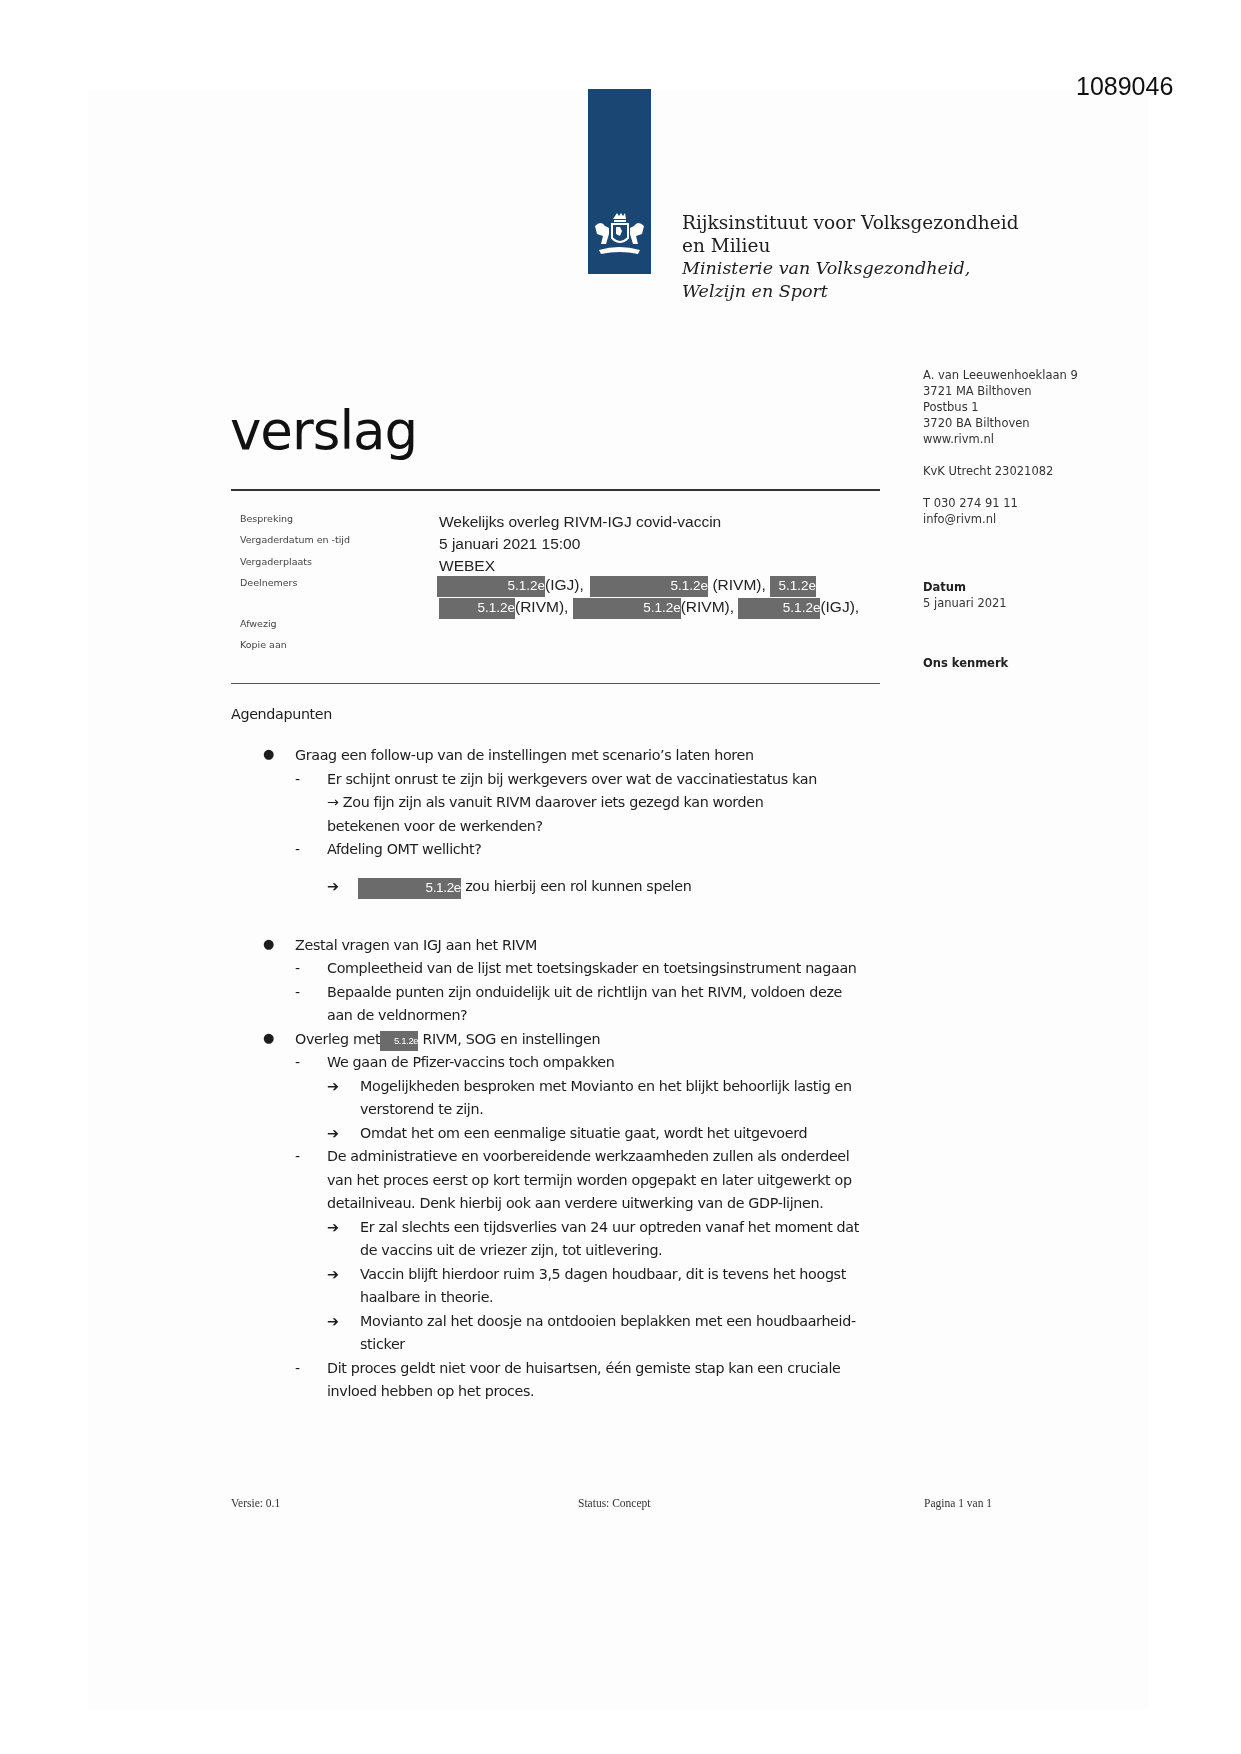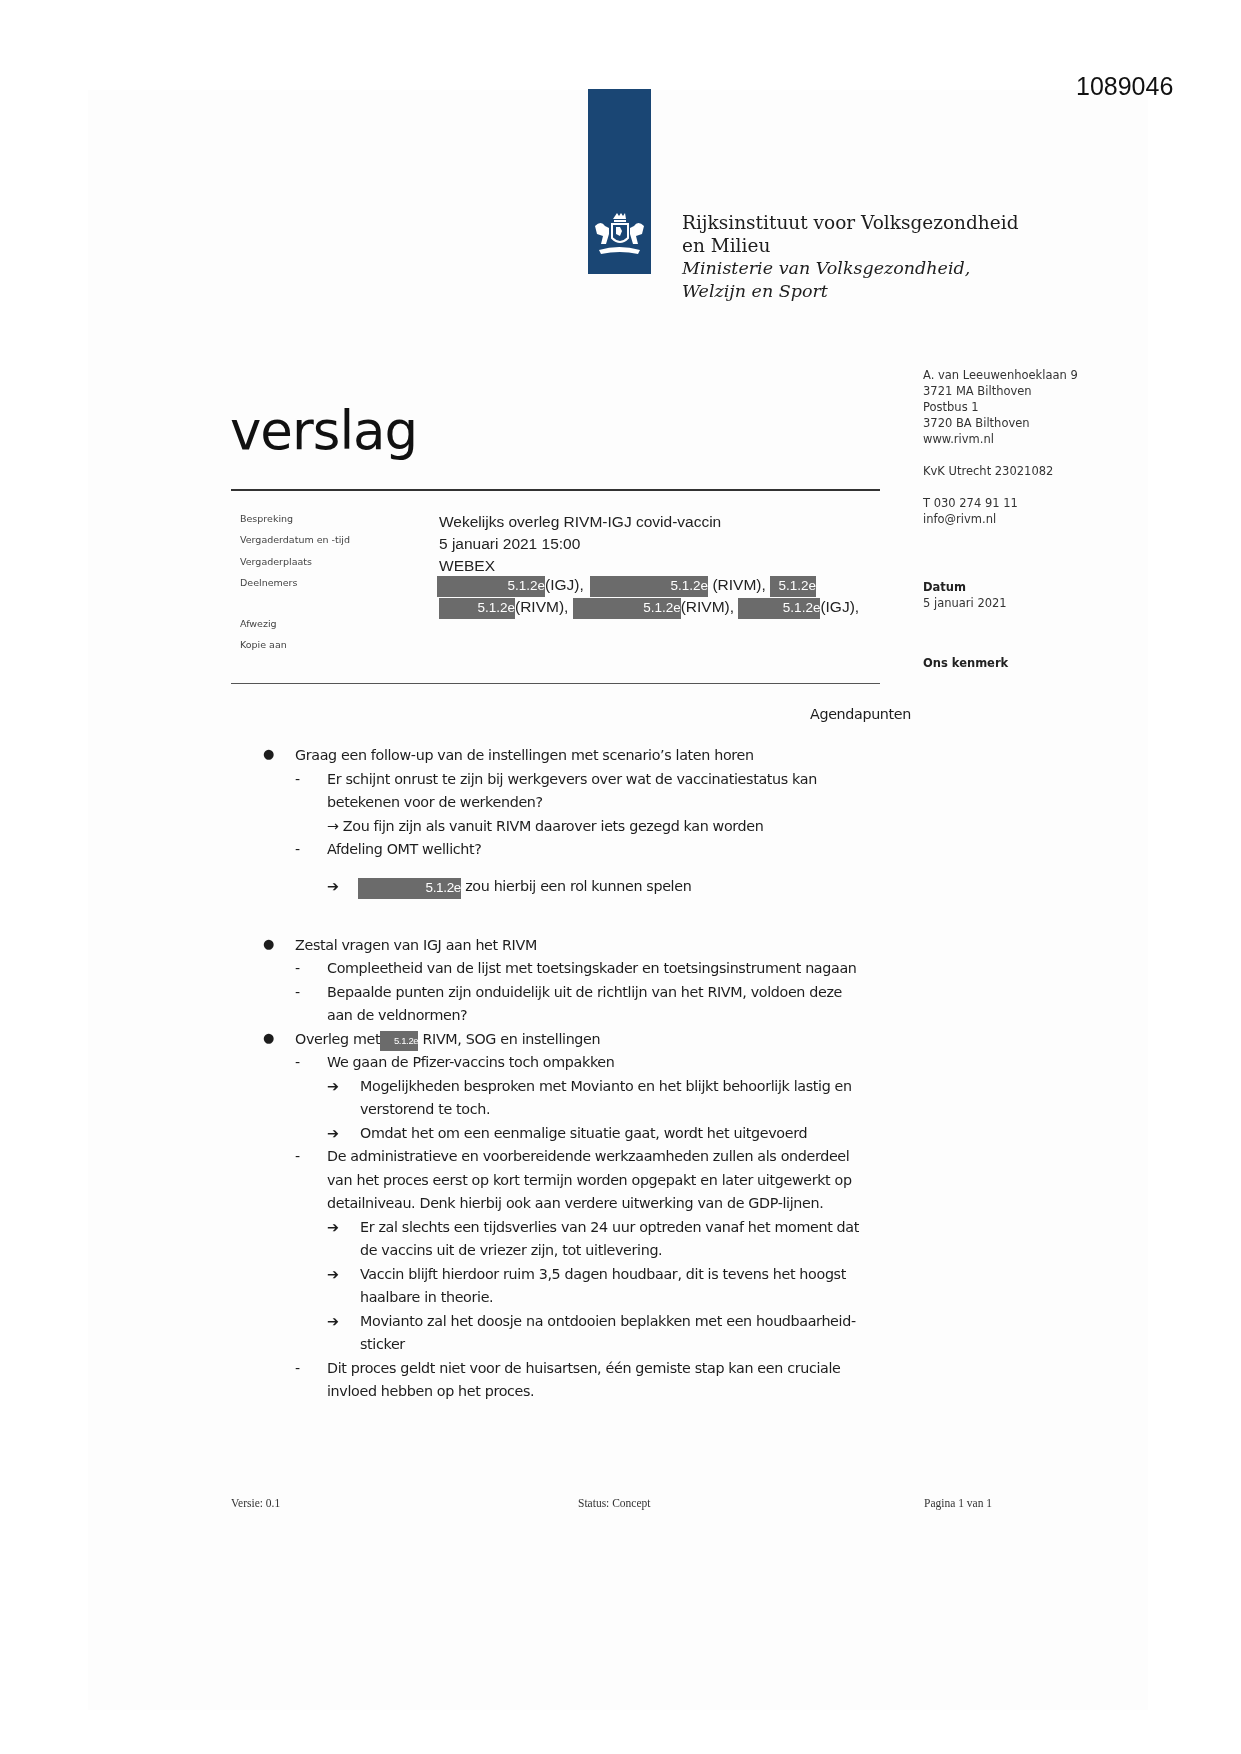--- a/index.html
+++ b/index.html
@@ -66,21 +66,21 @@
     display: inline-block; background: #6b6b6b; color: #ffffff;
     font-family: "Liberation Sans", sans-serif; font-size: 13.5px;
     text-align: right; height: 21px; line-height: 20px; vertical-align: top;
   }
   .redact.small { font-size: 9.5px; height: 20px; line-height: 20px; }
   .body {
     position: absolute; left: 231px; top: 706px; width: 680px;
     font-family: "DejaVu Sans", sans-serif; font-size: 14.3px; color: #1d1d1d;
     letter-spacing: -0.35px;
   }
-  .section-h { margin: 0 0 21px 0; height: 20px; text-align: right; }
+  .section-h { margin: 0 0 21px 0; height: 20px; }
   .ln { height: 23.5px; white-space: nowrap; position: relative; }
   .ind-b { padding-left: 64px; }
   .ind-d { padding-left: 96px; }
   .ind-a { padding-left: 129px; }
   .mark { position: absolute; }
   .mark.bullet { left: 32px; top: -1px; font-size: 13px; }
   .mark.dash { left: 64px; }
   .mark.arrow { left: 96px; font-weight: bold; }
   .footer {
     position: absolute; top: 1497px; font-family: Liberation Serif, serif;
@@ -171,22 +171,22 @@
   <div class="section-h">Agendapunten</div>
 
   <div class="ln ind-b">
     <span class="mark bullet">●</span>
     <span>Graag een follow-up van de instellingen met scenario’s laten horen</span>
   </div>
   <div class="ln ind-d">
     <span class="mark dash">-</span>
     <span>Er schijnt onrust te zijn bij werkgevers over wat de  vaccinatiestatus kan</span>
   </div>
+  <div class="ln ind-d">→ Zou fijn zijn als vanuit RIVM daarover iets gezegd kan worden</div>
   <div class="ln ind-d">betekenen voor de werkenden?</div>
-  <div class="ln ind-d">→ Zou fijn zijn als vanuit RIVM daarover iets gezegd kan worden</div>
   <div class="ln ind-d">
     <span class="mark dash">-</span>
     <span>Afdeling OMT wellicht?</span>
   </div>
   <div class="ln ind-a" style="margin-top:13px;height:27px">
     <span class="mark arrow">➔</span>
     <span class="redact" style="width:103px;margin-left:-2px">5.1.2e</span>
     <span>zou hierbij een rol kunnen spelen</span>
   </div>
 
@@ -212,21 +212,21 @@
     <span>RIVM, SOG en instellingen</span>
   </div>
   <div class="ln ind-d">
     <span class="mark dash">-</span>
     <span>We gaan de Pfizer-vaccins toch ompakken</span>
   </div>
   <div class="ln ind-a">
     <span class="mark arrow">➔</span>
     <span>Mogelijkheden besproken met Movianto en het blijkt behoorlijk lastig en</span>
   </div>
-  <div class="ln ind-a">verstorend te toch.</div>
+  <div class="ln ind-a">verstorend te zijn.</div>
   <div class="ln ind-a">
     <span class="mark arrow">➔</span>
     <span>Omdat het om een eenmalige situatie gaat, wordt het uitgevoerd</span>
   </div>
   <div class="ln ind-d">
     <span class="mark dash">-</span>
     <span>De administratieve en voorbereidende werkzaamheden zullen als onderdeel</span>
   </div>
   <div class="ln ind-d">van het proces eerst op kort termijn worden opgepakt en later uitgewerkt op</div>
   <div class="ln ind-d">detailniveau. Denk hierbij ook aan verdere uitwerking van de GDP-lijnen.</div>

